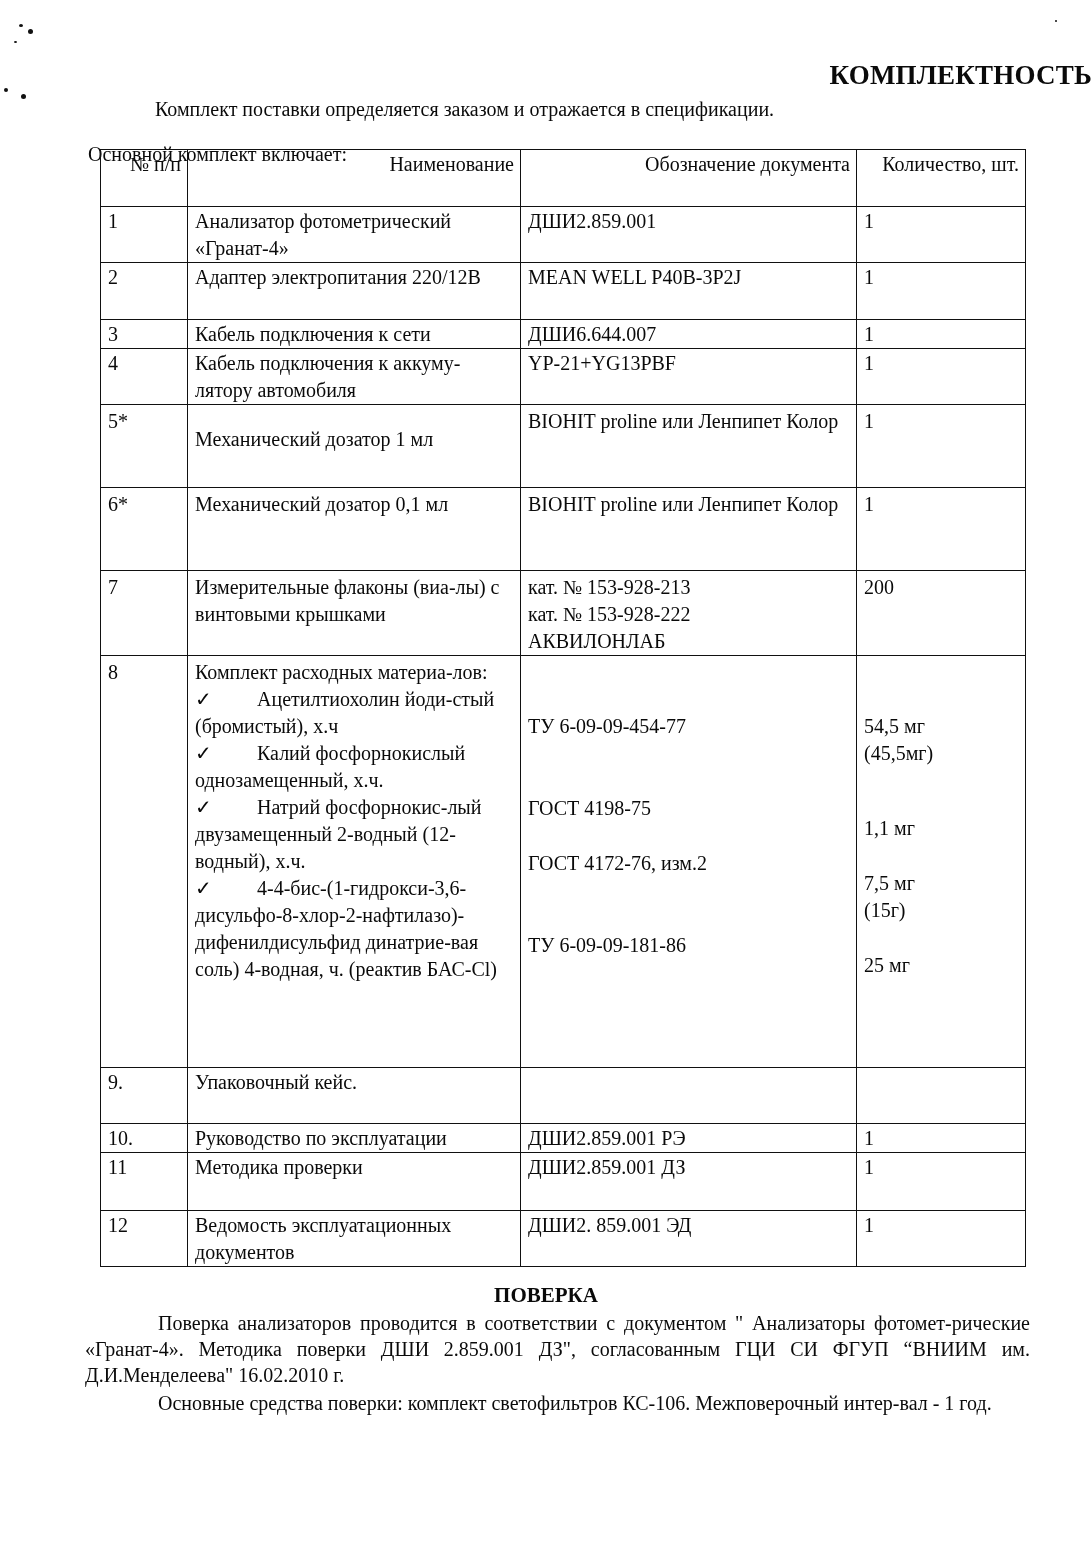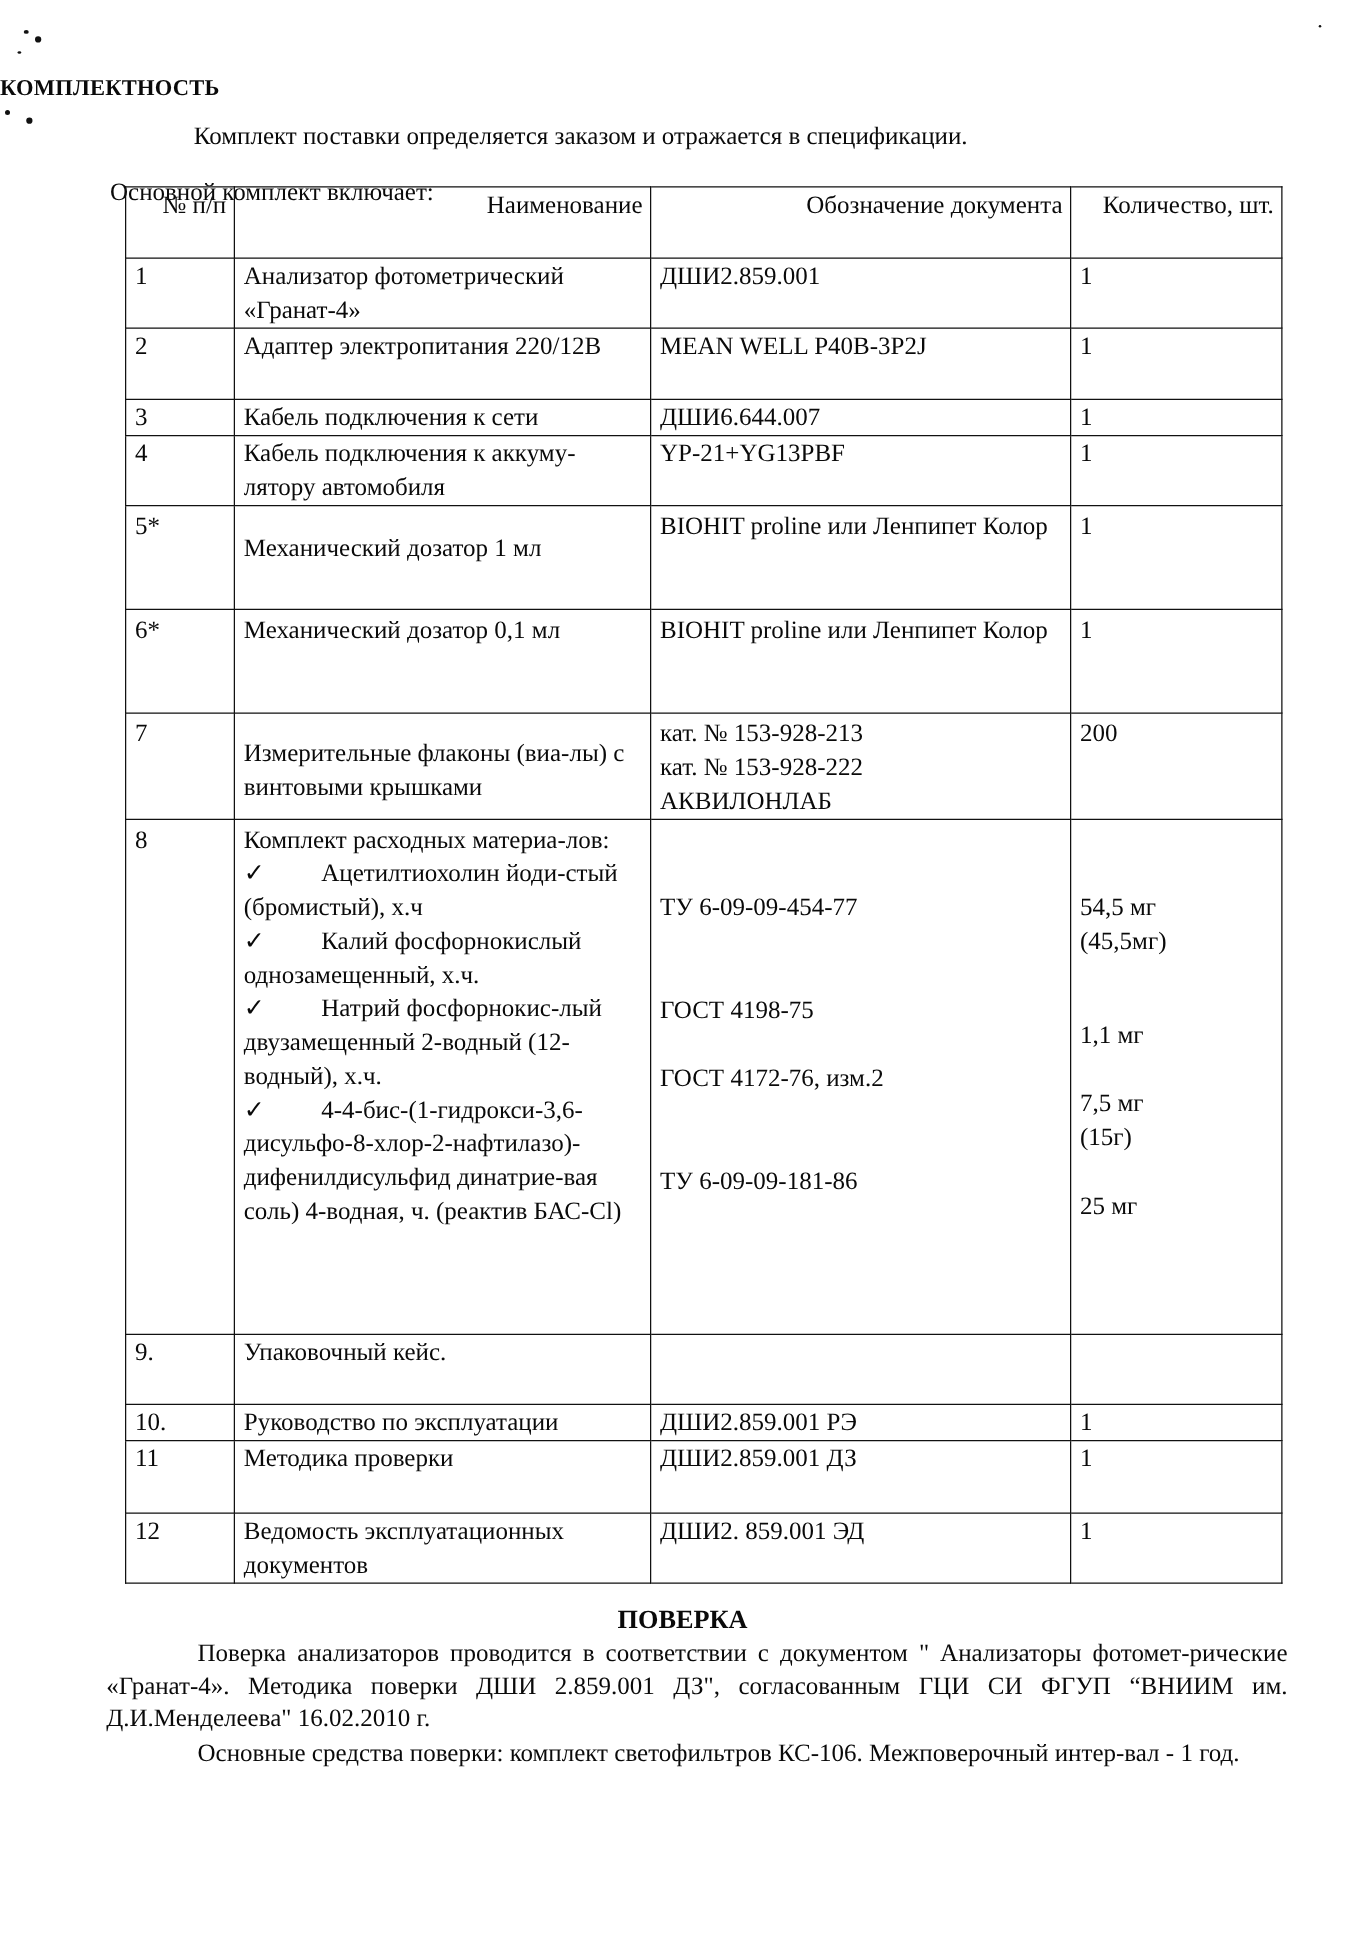--- a/index.html
+++ b/index.html
@@ -1,20 +1,20 @@
 <!DOCTYPE html>
 <html><head>
 <meta charset="utf-8">
 <style>
   html, body { margin:0; padding:0; background:#ffffff; }
   body { width:1092px; height:1560px; position:relative; overflow:hidden;
          font-family:"Liberation Serif", "DejaVu Serif", serif; color:#0a0a0a; }
   .dot { position:absolute; background:#111; border-radius:50%; }
-  .title { position:absolute; left:0; width:1092px; text-align:left; top:60px;
-           font-size:18px; font-weight:bold; letter-spacing:0.2px; }
+  .title { position:absolute; left:0; width:1092px; text-align:right; top:60px;
+           font-size:27px; font-weight:bold; letter-spacing:0.2px; }
   .intro { position:absolute; left:155px; top:98px; font-size:20px; white-space:nowrap; }
   .intro2 { position:absolute; left:88px; top:143px; font-size:20px; white-space:nowrap; }
   table.spec { position:absolute; left:100px; top:149px; width:925px;
                border-collapse:collapse; table-layout:fixed; font-size:20px; line-height:27px; }
   table.spec td { border:1.6px solid #111; vertical-align:top; padding:1px 6px 0 7px; }
   table.spec col.c1 { width:87px; }
   table.spec col.c2 { width:333px; }
   table.spec col.c3 { width:336px; }
   table.spec col.c4 { width:169px; }
   .sub { display:block; }
@@ -83,21 +83,21 @@
     <td style="padding-top:3px;">1</td>
   </tr>
   <tr style="height:83px;">
     <td style="padding-top:3px;">6*</td>
     <td style="padding-top:3px;">Механический дозатор 0,1 мл</td>
     <td style="padding-top:3px;">BIOHIT proline или Ленпипет Колор</td>
     <td style="padding-top:3px;">1</td>
   </tr>
   <tr style="height:82px;">
     <td style="padding-top:3px;">7</td>
-    <td style="padding-top:19px;">Измерительные флаконы (виа-лы) с винтовыми крышками</td>
+    <td style="padding-top:3px;">Измерительные флаконы (виа-лы) с винтовыми крышками</td>
     <td style="padding-top:3px;">
       <span class="sub">кат. № 153-928-213</span>
       <span class="sub">кат. № 153-928-222</span>
       <span class="sub">АКВИЛОНЛАБ</span>
     </td>
     <td style="padding-top:3px;margin-left:40px;">200</td>
   </tr>
   <tr style="height:412px;">
     <td style="padding-top:3px;">8</td>
     <td style="padding-top:3px;margin-top:17px;">

